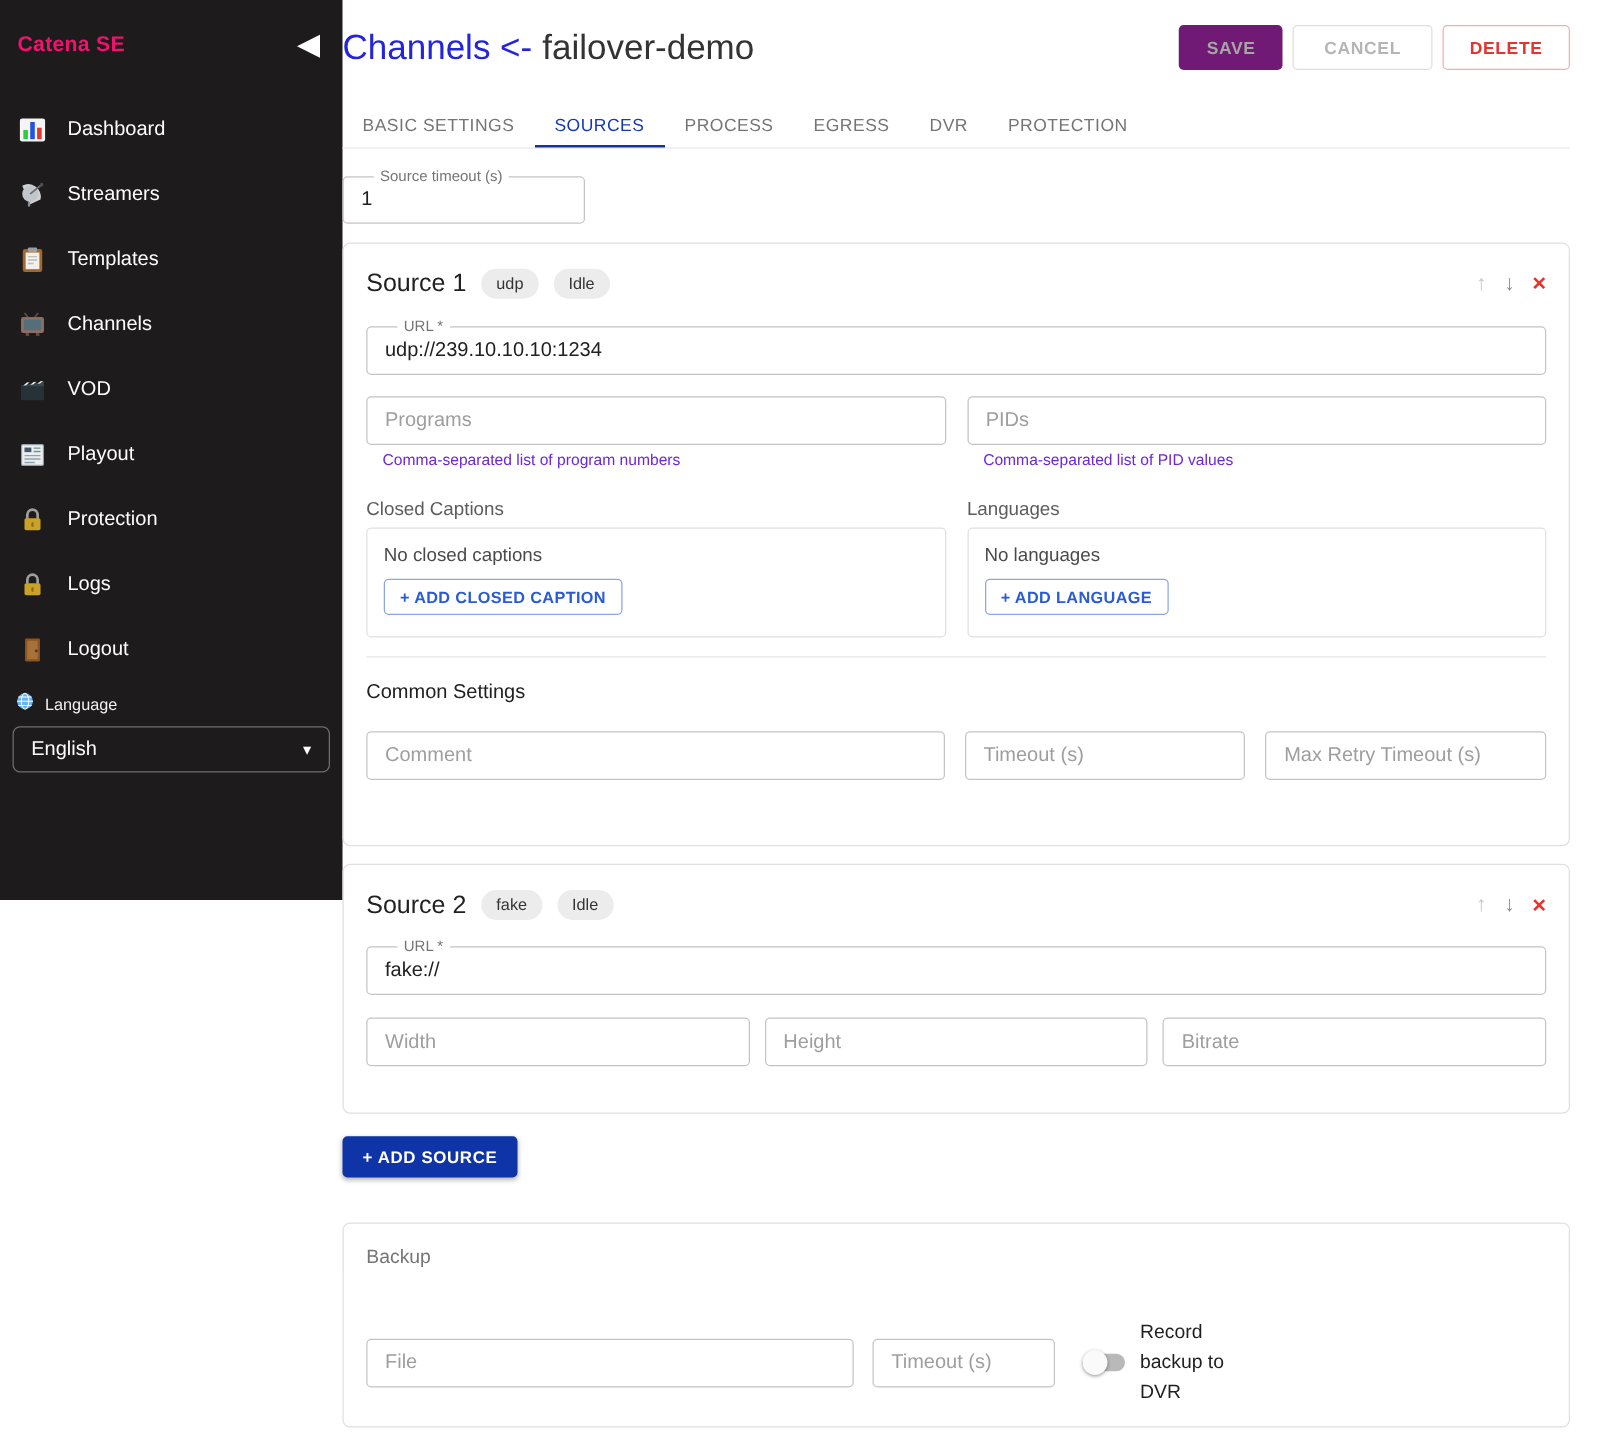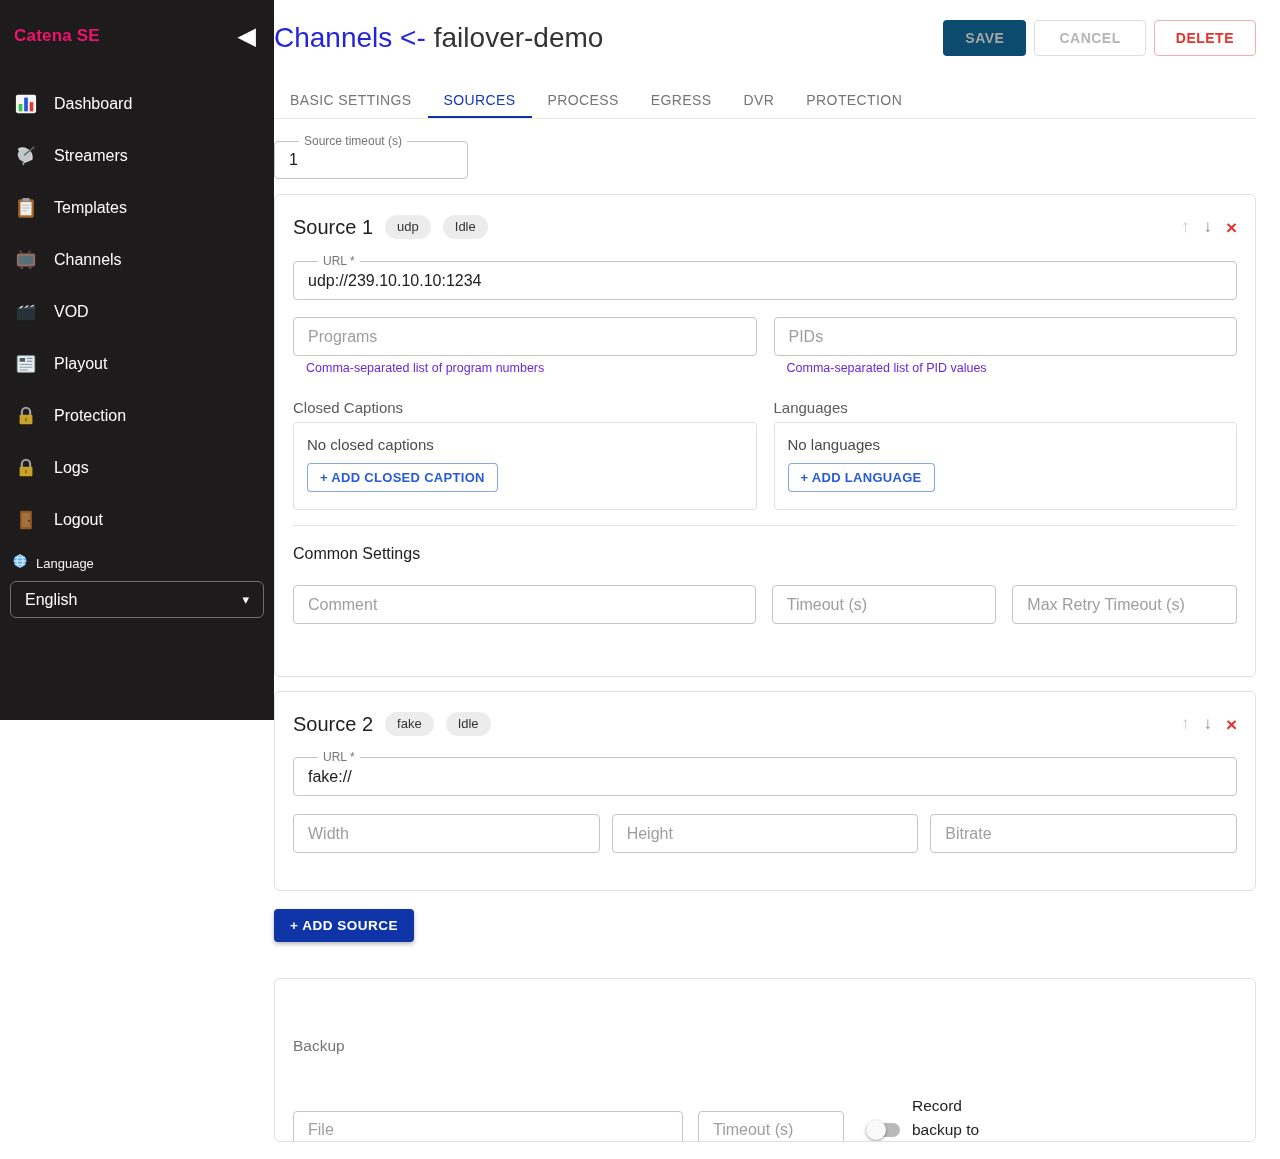--- a/index.html
+++ b/index.html
@@ -32,21 +32,21 @@
   .caret { color:#fff; font-size:13px; }
   
   .main { position:absolute; left:250px; top:0; width:1030px; padding:0 24px; }
   .page-header { display:flex; align-items:center; justify-content:space-between; margin-top:18px; height:39px; }
   .title-line { font-size:28px; font-weight:400; }
   .title-line a { color:#2424dd; text-decoration:none; cursor:pointer; }
   .title-main { color:#333; margin-left:8px; }
   .actions { display:flex; gap:8px; }
   .btn { font-family:"Liberation Sans",sans-serif; font-size:14px; font-weight:bold; letter-spacing:.5px;
          height:36px; border-radius:4px; cursor:pointer; }
-  .btn-save { background:#0c4a6e; color:#a6a6a6; border:none; padding:0 22px; cursor:default; }
+  .btn-save { background:#701a75; color:#a6a6a6; border:none; padding:0 22px; cursor:default; }
   .btn-cancel { background:#fff; color:#b5b5b5; border:1px solid #dedede; padding:0 24px; }
   .btn-delete { background:#fff; color:#e5332d; border:1px solid #f0b1ad; padding:0 21px; }
   
   .tabs { display:flex; margin-top:28px; border-bottom:1px solid #e9e9e9; }
   .tab { padding:0 16px; font-size:14px; font-weight:500; letter-spacing:.4px; color:#757575;
          line-height:31px; height:33px; cursor:pointer; border-bottom:2px solid transparent; }
   .tab.active { color:#1638b5; border-bottom-color:#12329e;text-align:center; }
   
   .ofield { position:relative; border:1px solid #c4c4c4; border-radius:4px; height:39px; background:#fff; }
   .ofield input { width:100%; height:100%; border:none; outline:none; background:transparent;
@@ -76,21 +76,21 @@
   .btn-add-outline { margin-top:10px; background:#fff; border:1px solid rgba(42,91,215,.55); color:#2a5bd7;
                      font-size:13px; font-weight:bold; letter-spacing:.3px; border-radius:4px;
                      padding:6px 12px; cursor:pointer; font-family:"Liberation Sans",sans-serif; }
   .divider { border:none; border-top:1px solid #e6e6e6; margin-top:15px; }
   .common-title { font-size:16px; color:#212121; margin-top:19px; }
   .common-row { display:grid; grid-template-columns:2.06fr 1fr 1fr; gap:16px; margin-top:22px; }
   .three-col { display:grid; grid-template-columns:1fr 1fr 1fr; gap:12px; margin-top:18px; }
   .btn-add-source { margin-top:18px; background:#0e34a8; color:#fff; border:none; border-radius:4px;
                     height:33px; padding:0 16px; font-size:13.5px; font-weight:bold; letter-spacing:.5px;
                     box-shadow:0 2px 4px rgba(0,0,0,.3); cursor:pointer; font-family:"Liberation Sans",sans-serif; }
-  .backup-title { font-size:15.5px; color:#757575;margin-top:40px; }
+  .backup-title { font-size:15.5px; color:#757575; }
   .backup-row { display:flex; align-items:center; margin-top:36px; height:78px; }
   .file-field { width:390px; }
   .backup-timeout { width:146px; margin-left:15px; }
   .switch { position:relative; width:34px; height:20px; margin-left:22px; flex:none; cursor:pointer; }
   .switch .track { position:absolute; left:0; top:3px; width:34px; height:14px; border-radius:7px; background:#b9b9b9; }
   .switch .knob { position:absolute; left:0; top:0; width:20px; height:20px; border-radius:50%;
                   background:#fafafa; box-shadow:0 1px 3px rgba(0,0,0,.4); }
   .record-label { font-size:15.5px; color:#1f1f1f; margin-left:12px; width:92px; line-height:24px; }
 </style>
 </head>

